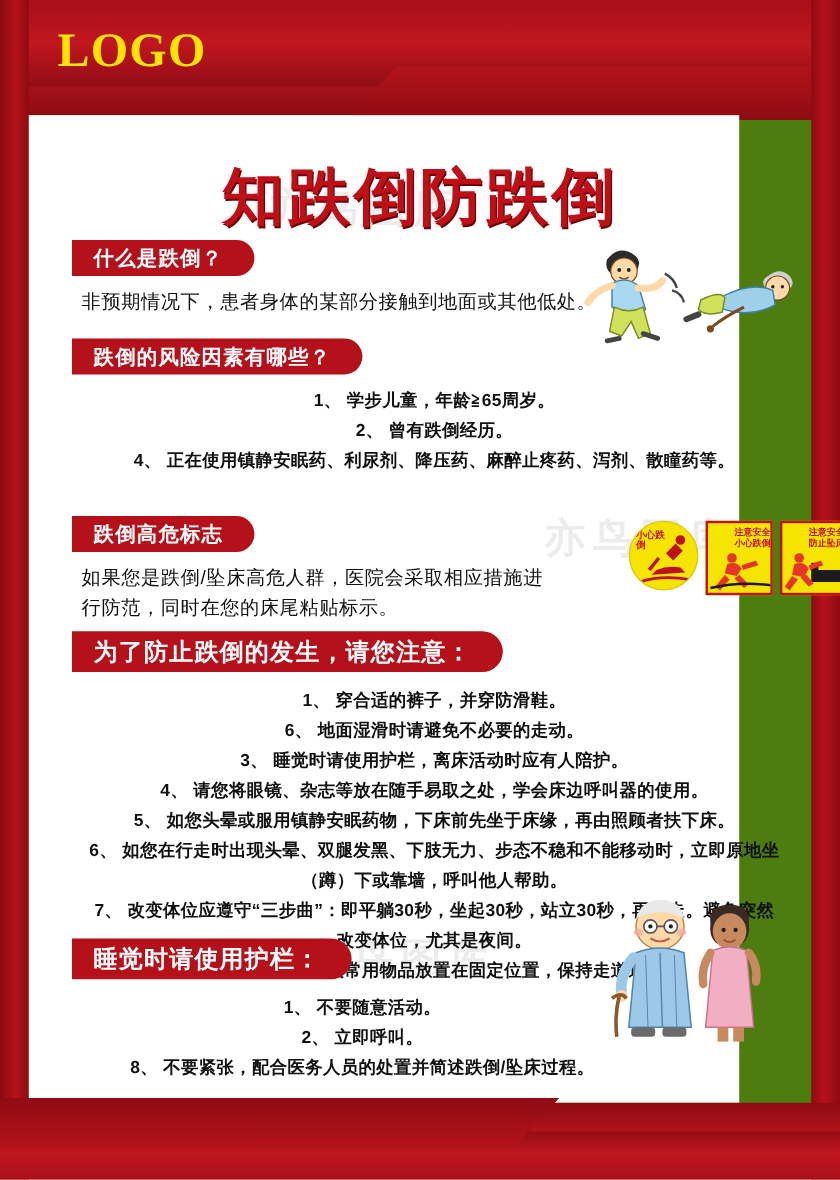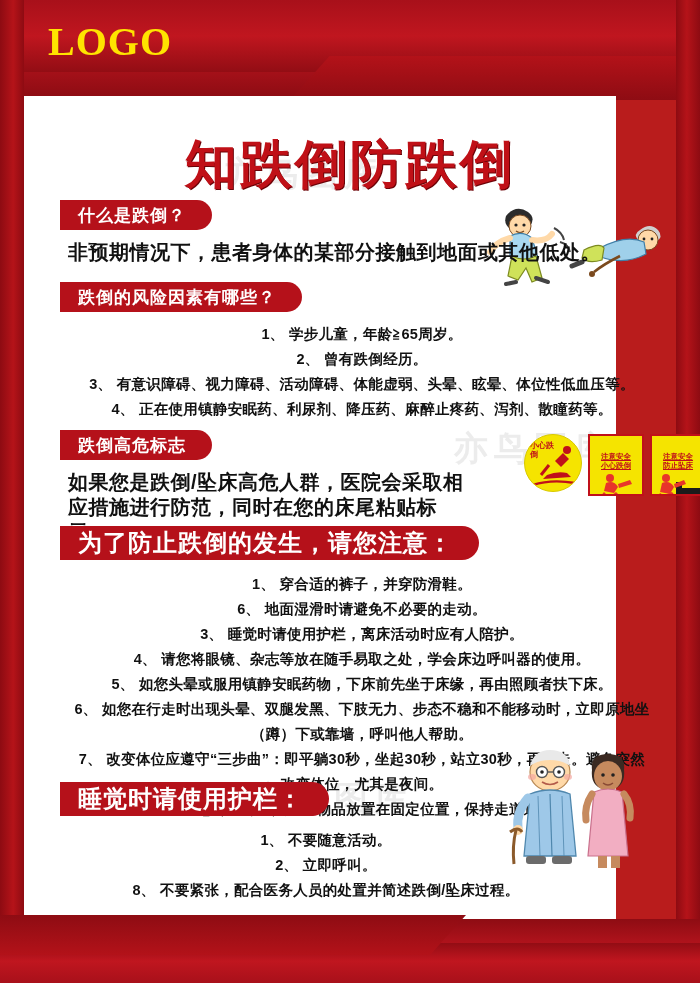--- a/index.html
+++ b/index.html
@@ -5,21 +5,21 @@
   * { box-sizing: border-box; margin: 0; padding: 0; }
   body {
     width: 700px; height: 983px;
     font-family: "Liberation Sans", sans-serif;
     background: #ffffff;
     overflow: hidden;
     position: relative;
   }
   .poster {
     position: absolute; inset: 0;
-    background: #b91c1c;
+    background: #4d7c0f;
   }
 
   
   .frame-left {
     position: absolute; left: 0; top: 0; width: 24px; height: 983px;
     background: linear-gradient(to right, #8d0b12 0%, #b51319 55%, #8d0b12 100%);
   }
   .frame-right {
     position: absolute; right: 0; top: 0; width: 24px; height: 983px;
     background: linear-gradient(to left, #8d0b12 0%, #b51319 55%, #8d0b12 100%);
@@ -114,30 +114,30 @@
     font-weight: bold;
     letter-spacing: 1px;
     display: flex;
     align-items: center;
     padding: 0 26px 0 18px;
     white-space: nowrap;
     text-align: right;
   }
   .sec.big {
     height: 34px;
-    font-size: 24px;
+    font-size: 20px;
     border-radius: 0 17px 17px 0;
   }
   .sec-wrap { position: absolute; left: 36px; }
 
   .para {
     position: absolute;
-    font-size: 20px;
+    font-size: 16px;
     color: #111111;
-    font-weight: bold;
+    font-weight: normal;
     line-height: 25px;
     letter-spacing: 0.5px;
   }
   .list {
     position: absolute;
     font-size: 14.5px;
     color: #111111;
     font-weight: bold;
     line-height: 25px;
     letter-spacing: 0.3px;
@@ -160,21 +160,21 @@
   }
   .sign-oval .t { position: absolute; left: 5px; top: 6px; font-size: 8px; color: #c0101a; font-weight: bold; line-height: 9px; width: 26px; }
   .sign-rect {
     width: 56px; height: 62px;
     background: #f5e400;
     border: 2px solid #c0101a;
     position: relative; overflow: hidden;
   }
   .sign-rect .t {
     font-size: 7.5px; color: #c0101a; font-weight: bold;
-    text-align: center; line-height: 9px; padding-top: 16px; text-decoration: underline;
+    text-align: right; line-height: 9px; padding-top: 3px;
   }
   .sign-rect .art { position: relative; height: 36px; }
 </style>
 </head>
 <body>
 
 <div class="poster">
 
   <div class="header">
     <div class="header-pink"></div>
@@ -231,21 +231,20 @@
       <div class="sec">什么是跌倒？</div>
     </div>
     <div class="para" style="left:44px; top:144px; width:540px;">非预期情况下，患者身体的某部分接触到地面或其他低处。</div>
 
     <div class="sec-wrap" style="top:186px;">
       <div class="sec">跌倒的风险因素有哪些？</div>
     </div>
     <div class="list" style="left:48px; top:226px; width:580px;">
       <div>1、 学步儿童，年龄≧65周岁。</div>
       <div>2、 曾有跌倒经历。</div>
-      <div>3、 有意识障碍、视力障碍、活动障碍、体能虚弱、头晕、眩晕、体位性低血压等。</div>
       <div>4、 正在使用镇静安眠药、利尿剂、降压药、麻醉止疼药、泻剂、散瞳药等。</div>
     </div>
 
     <div class="sec-wrap" style="top:334px;">
       <div class="sec">跌倒高危标志</div>
     </div>
     <div class="para" style="left:44px; top:374px; width:400px;">如果您是跌倒/坠床高危人群，医院会采取相应措施进行防范，同时在您的床尾粘贴标示。</div>
 
     <div class="signs">
       <div class="sign-oval">
@@ -341,21 +340,21 @@
           <path d="M38 40 q8 10 6 24" stroke="#c68a5e" stroke-width="7" fill="none" stroke-linecap="round"></path>
           <rect x="12" y="102" width="9" height="12" fill="#c68a5e"></rect>
           <rect x="25" y="102" width="9" height="12" fill="#c68a5e"></rect>
         </g>
       </svg>
     </div>
 
     <div class="sec-wrap" style="top:686px;">
       <div class="sec big">睡觉时请使用护栏：</div>
     </div>
-    <div class="list" style="left:48px; top:732px; width:460px;margin-left:24px;">
+    <div class="list" style="left:48px; top:732px; width:460px;">
       <div>1、 不要随意活动。</div>
       <div>2、 立即呼叫。</div>
       <div>8、 不要紧张，配合医务人员的处置并简述跌倒/坠床过程。</div>
     </div>
 
   </div>
 
   <div class="footer">
     <div class="footer-pink"></div>
     <div class="footer-dark"></div>

